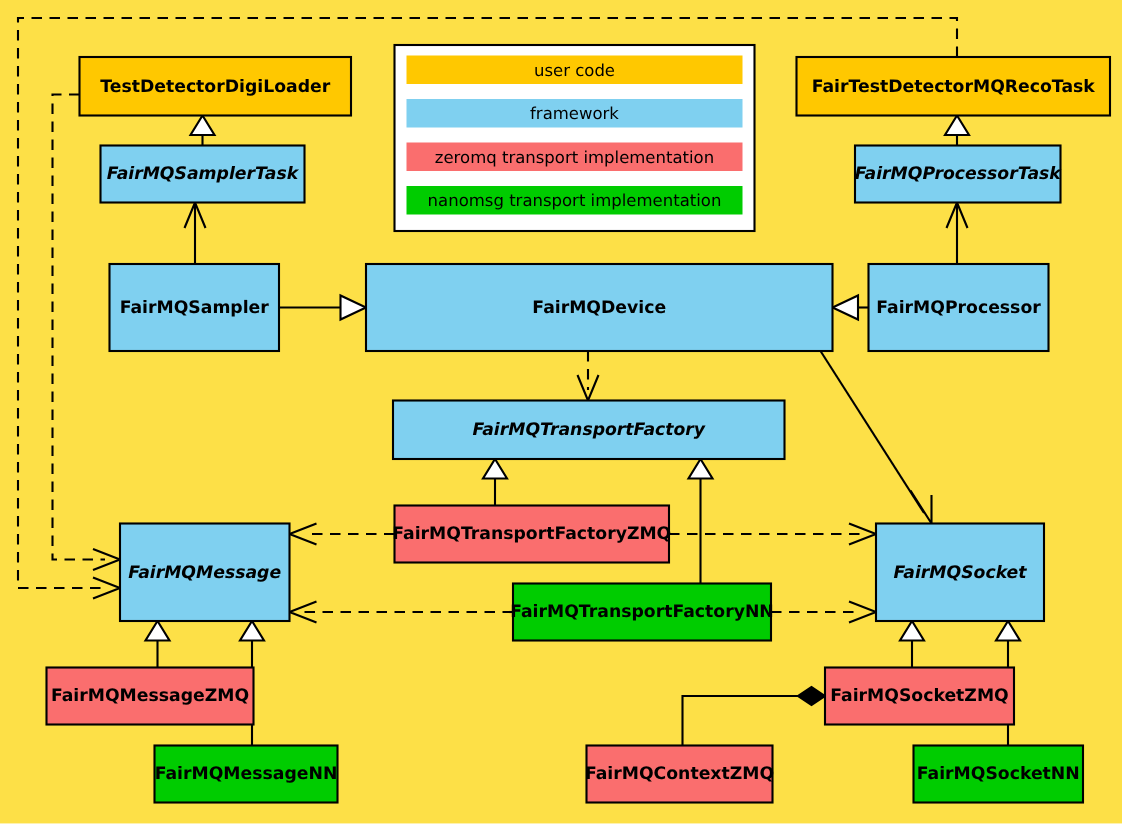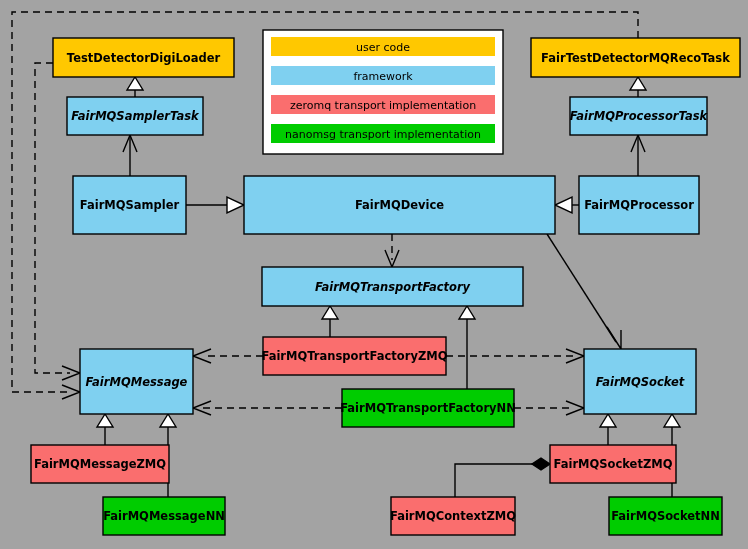--- a/index.html
+++ b/index.html
@@ -1,17 +1,17 @@
 <!DOCTYPE html>
 <html><head>
 <meta charset="utf-8">
 <style>
   html,body{margin:0;padding:0;background:#ffffff;}
   body{font-family:"DejaVu Sans","Liberation Sans",sans-serif;}
-  #stage{position:relative;width:748px;height:549px;background:#a3a3a3;overflow:hidden;}
+  #stage{position:relative;width:748px;height:549px;background:#fde047;overflow:hidden;}
   svg#diagram{position:absolute;left:0;top:0;width:748px;height:549px;}
   .node-rect{stroke:#000000;stroke-width:1.4;}
   .node-label{font-family:"DejaVu Sans","Liberation Sans",sans-serif;font-size:11.5px;font-weight:bold;fill:#000000;text-anchor:middle;dominant-baseline:middle;}
   .node-label.italic{font-style:italic;}
   .legend-box{fill:#ffffff;stroke:#000000;stroke-width:1.4;}
   .legend-swatch{stroke:none;}
   .legend-text{font-family:"DejaVu Sans","Liberation Sans",sans-serif;font-size:11px;font-weight:normal;fill:#000000;text-anchor:middle;dominant-baseline:middle;}
   .edge{fill:none;stroke:#000000;stroke-width:1.4;}
   .edge.dashed{stroke-dasharray:7 5;}
   .tri{fill:#ffffff;stroke:#000000;stroke-width:1.4;}

